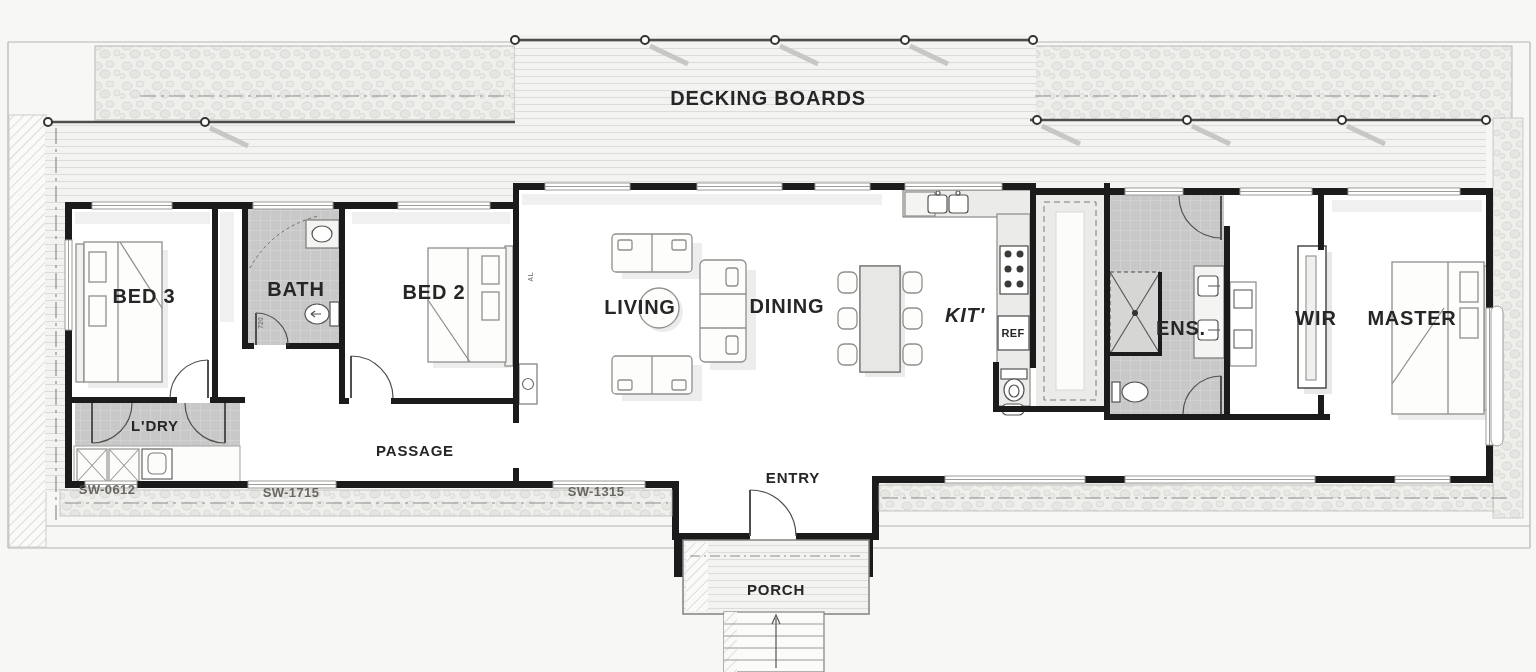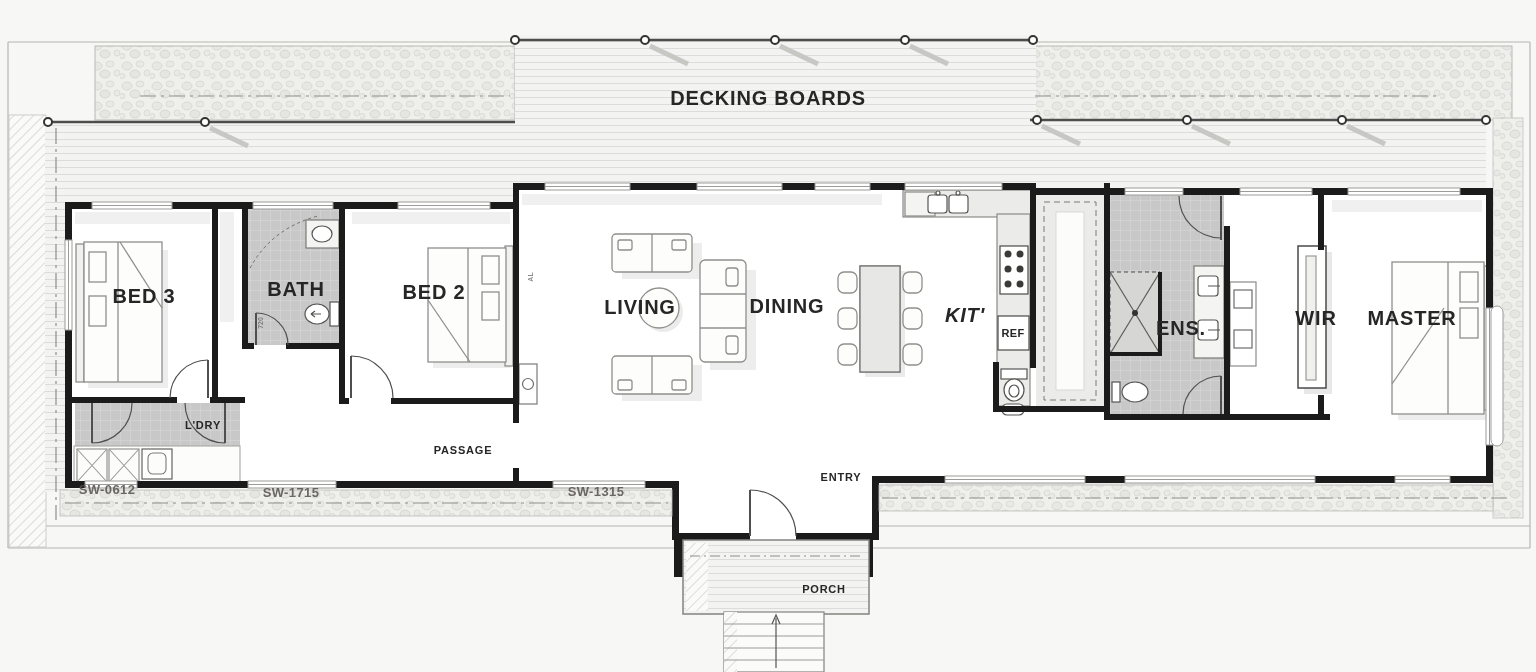--- a/index.html
+++ b/index.html
@@ -1,21 +1,21 @@
 <!DOCTYPE html>
 <html><head>
 <meta charset="utf-8">
 <style>
   html,body{margin:0;padding:0;background:#e9e9e7;}
   #stage{position:relative;width:1536px;height:672px;background:#f7f7f5;overflow:hidden;
          font-family:"Liberation Sans",sans-serif;}
   #plan-svg{position:absolute;left:0;top:0;}
   .lbl{position:absolute;transform:translate(-50%,-50%);font-weight:bold;color:#262626;
        font-size:20px;letter-spacing:.8px;white-space:nowrap;}
-  .lbl.sm{font-size:11px;margin-left:48px;}
+  .lbl.sm{font-size:15px;}
   .lbl.xs{font-size:11px;letter-spacing:.3px;}
   .tag{position:absolute;transform:translate(-50%,-50%);font-size:13px;color:#55524e;
        letter-spacing:.4px;white-space:nowrap;font-weight:bold;opacity:.85;text-align:center;}
   .vtag{position:absolute;transform:translate(-50%,-50%) rotate(-90deg);font-size:7px;
         color:#6b6b6b;white-space:nowrap;font-weight:bold;opacity:.8;}
 </style>
 </head>
 <body>
 
 <div id="stage">

